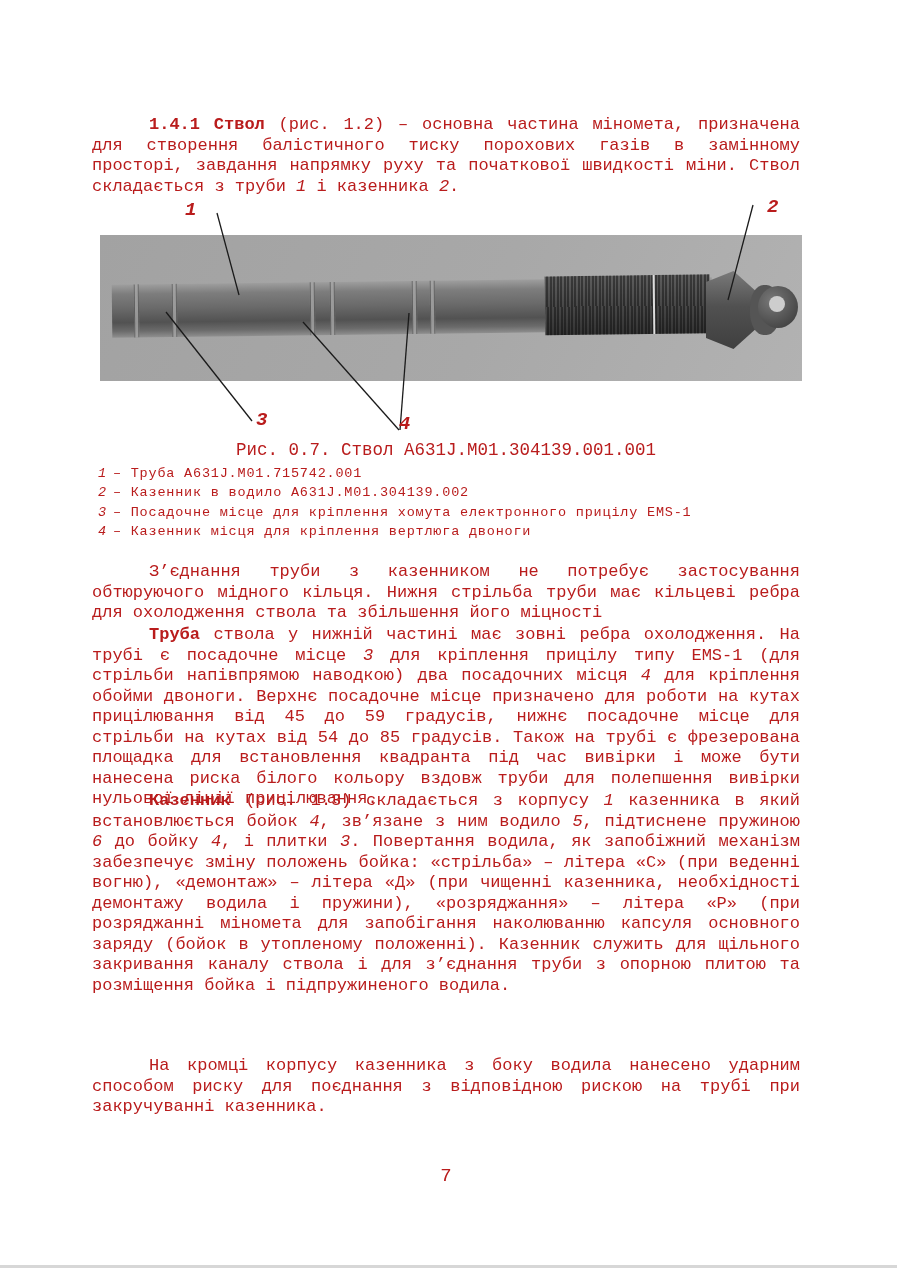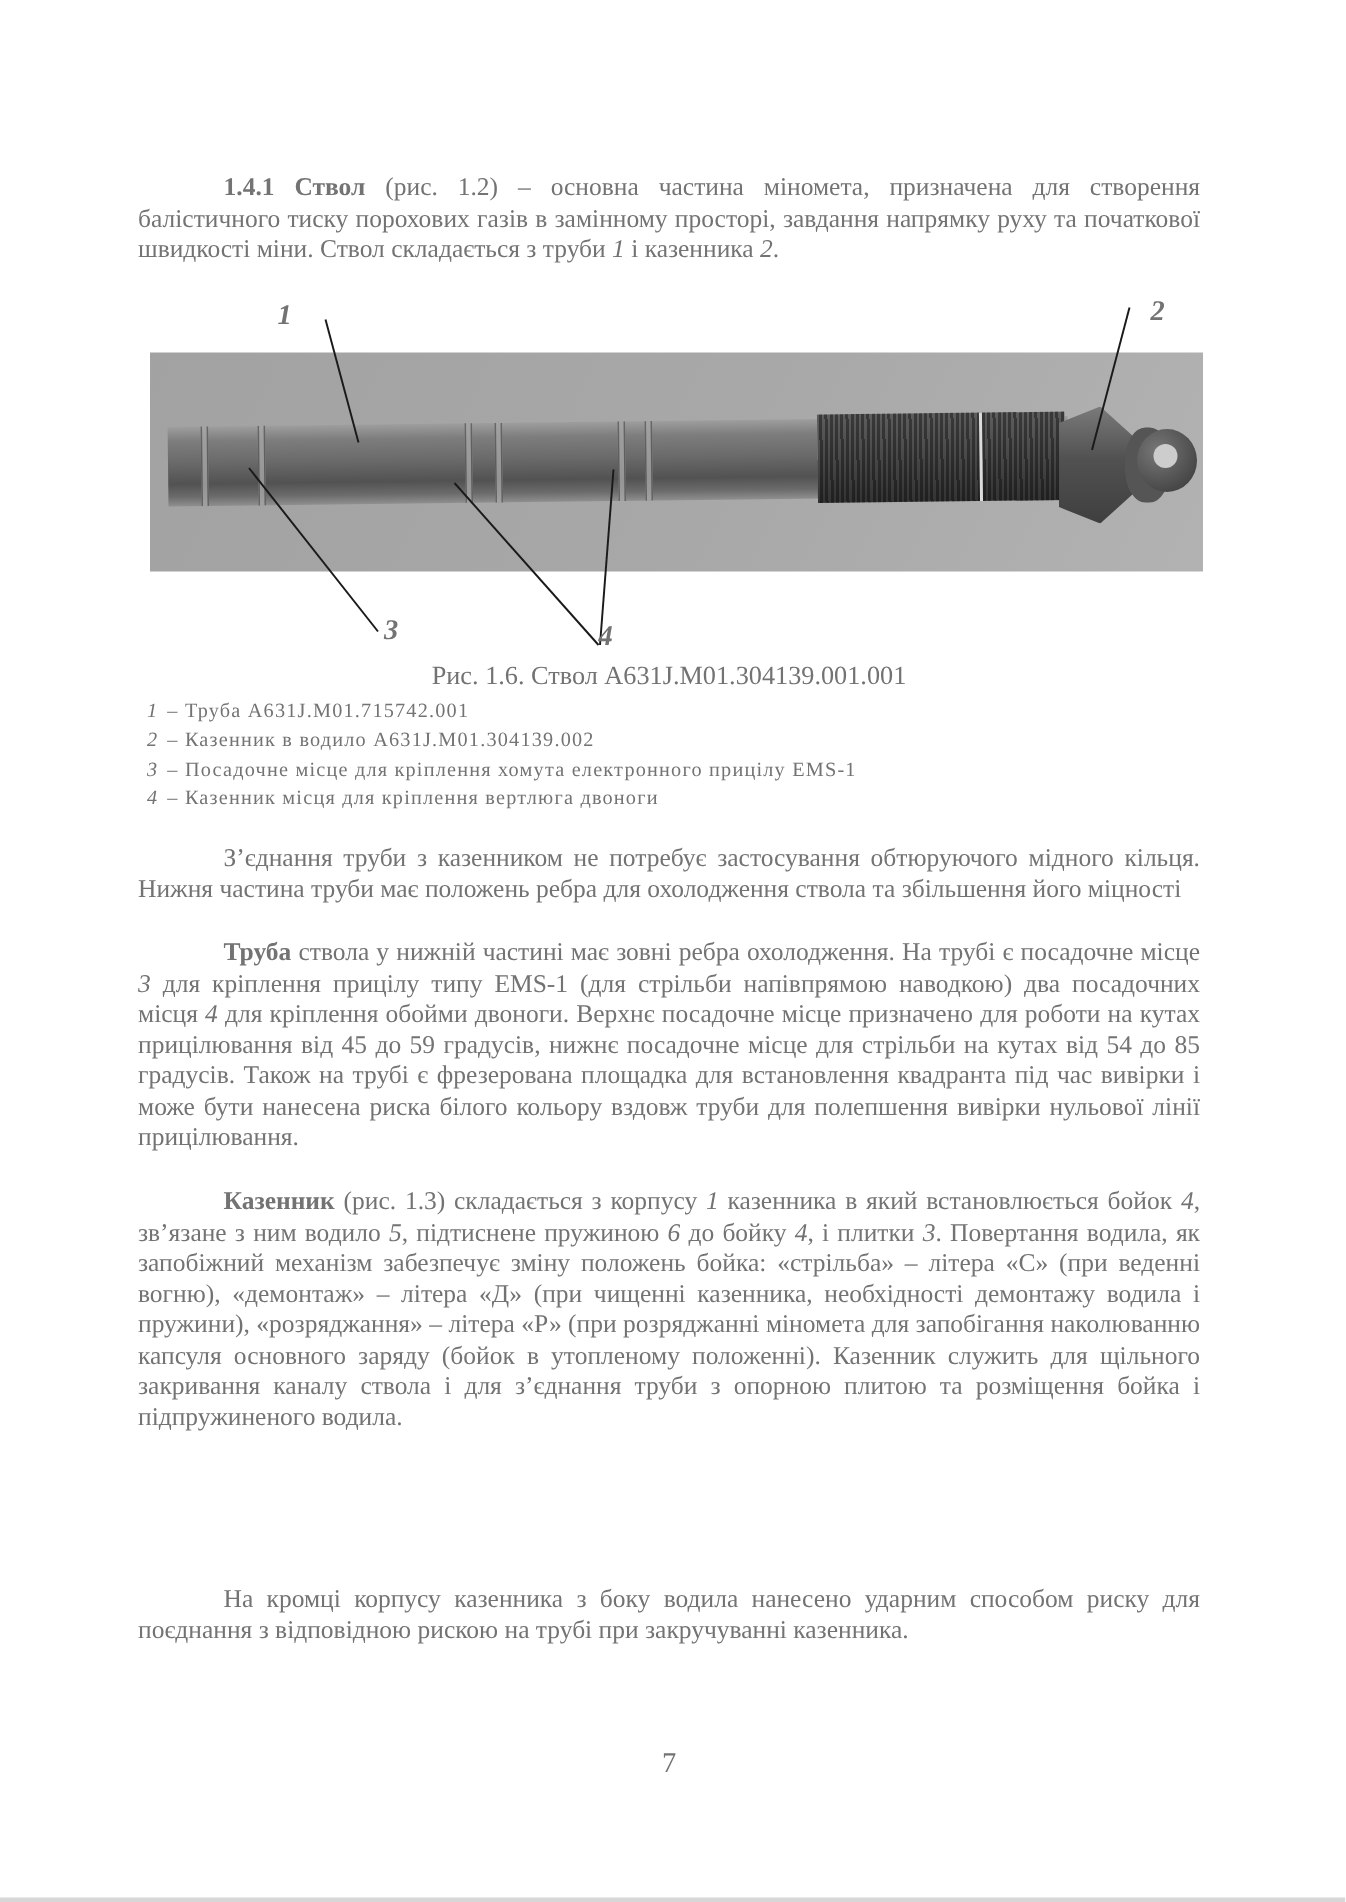--- a/index.html
+++ b/index.html
@@ -1,21 +1,21 @@
 <!DOCTYPE html>
 <html><head>
 <meta charset="utf-8">
 <style>
   html,body{margin:0;padding:0;background:#ffffff;}
   .page{
     position:relative;
     width:897px;height:1268px;
     background:#ffffff;
-    font-family:Liberation Serif, serif;
-    color:#737373;
+    font-family:Liberation Mono, monospace;
+    color:#b91c1c;
     overflow:hidden;
   }
   .para{
     position:absolute;left:92px;width:708px;margin:0;
     font-size:17px;line-height:20.5px;
     text-align:justify;text-indent:57px;
   }
   .b{font-weight:bold;}
   .i{font-style:italic;}
   
@@ -118,37 +118,37 @@
       <line x1="211" y1="127" x2="307" y2="235"></line>
       <line x1="317" y1="118" x2="308" y2="235"></line>
     </svg>
 
     <span class="fig-label" style="left:93px;top:6px">1</span>
     <span class="fig-label" style="left:675px;top:3px">2</span>
     <span class="fig-label" style="left:164px;top:216px">3</span>
     <span class="fig-label" style="left:307px;top:220px">4</span>
   </div>
 
-  <p class="caption">Рис. 1.6. Ствол А631J.М01.304139.001.001</p>
+  <p class="caption">Рис. 0.7. Ствол А631J.М01.304139.001.001</p>
 
   <div class="legend">
     <div class="legend-item">
       <span class="num">1</span><span>– Труба А631J.М01.715742.001</span>
     </div>
     <div class="legend-item">
       <span class="num">2</span><span>– Казенник в водило А631J.М01.304139.002</span>
     </div>
     <div class="legend-item">
       <span class="num">3</span><span>– Посадочне місце для кріплення хомута електронного прицілу EMS-1</span>
     </div>
     <div class="legend-item">
       <span class="num">4</span><span>– Казенник місця для кріплення вертлюга двоноги</span>
     </div>
   </div>
 
-  <p class="para" style="top:562px"><span>З’єднання труби з казенником не потребує застосування обтюруючого мідного кільця. Нижня частина труби має положень ребра для охолодження ствола та збільшення його міцності</span></p>
+  <p class="para" style="top:562px"><span>З’єднання труби з казенником не потребує застосування обтюруючого мідного кільця. Нижня стрільба труби має кільцеві ребра для охолодження ствола та збільшення його міцності</span></p>
   <p class="para" style="top:625px"><span class="b">Труба</span><span> ствола у нижній частині має зовні ребра охолодження. На трубі є посадочне місце </span><span class="i">3</span><span> для кріплення прицілу типу EMS-1 (для стрільби напівпрямою наводкою) два посадочних місця </span><span class="i">4</span><span> для кріплення обойми двоноги. Верхнє посадочне місце призначено для роботи на кутах прицілювання від 45 до 59 градусів, нижнє посадочне місце для стрільби на кутах від 54 до 85 градусів. Також на трубі є фрезерована площадка для встановлення квадранта під час вивірки і може бути нанесена риска білого кольору вздовж труби для полепшення вивірки нульової лінії прицілювання.</span></p>
   <p class="para" style="top:791px"><span class="b">Казенник</span><span> (рис. 1.3) складається з корпусу </span><span class="i">1</span><span> казенника в який встановлюється бойок </span><span class="i">4</span><span>, зв’язане з ним водило </span><span class="i">5</span><span>, підтиснене пружиною </span><span class="i">6</span><span> до бойку </span><span class="i">4</span><span>, і плитки </span><span class="i">3</span><span>. Повертання водила, як запобіжний механізм забезпечує зміну положень бойка: «стрільба» – літера «С» (при веденні вогню), «демонтаж» – літера «Д» (при чищенні казенника, необхідності демонтажу водила і пружини), «розряджання» – літера «Р» (при розряджанні міномета для запобігання наколюванню капсуля основного заряду (бойок в утопленому положенні). Казенник служить для щільного закривання каналу ствола і для з’єднання труби з опорною плитою та розміщення бойка і підпружиненого водила.</span></p>
   <p class="para" style="top:1056px"><span>На кромці корпусу казенника з боку водила нанесено ударним способом риску для поєднання з відповідною рискою на трубі при закручуванні казенника.</span></p>
 
   <div class="page-number">7</div>
   <div class="page-bottom-edge"></div>
 </div>
 
 </body></html>

